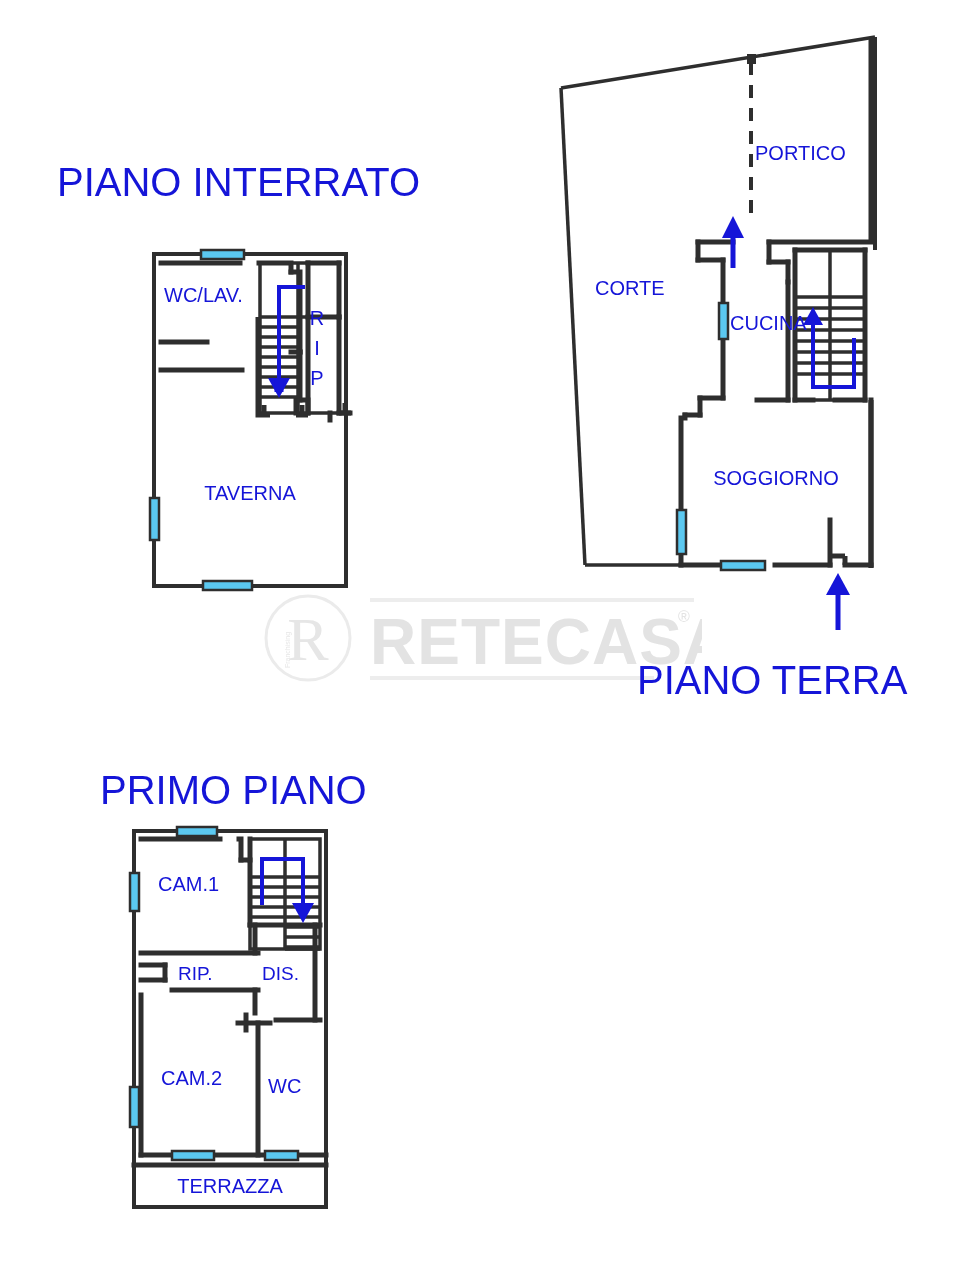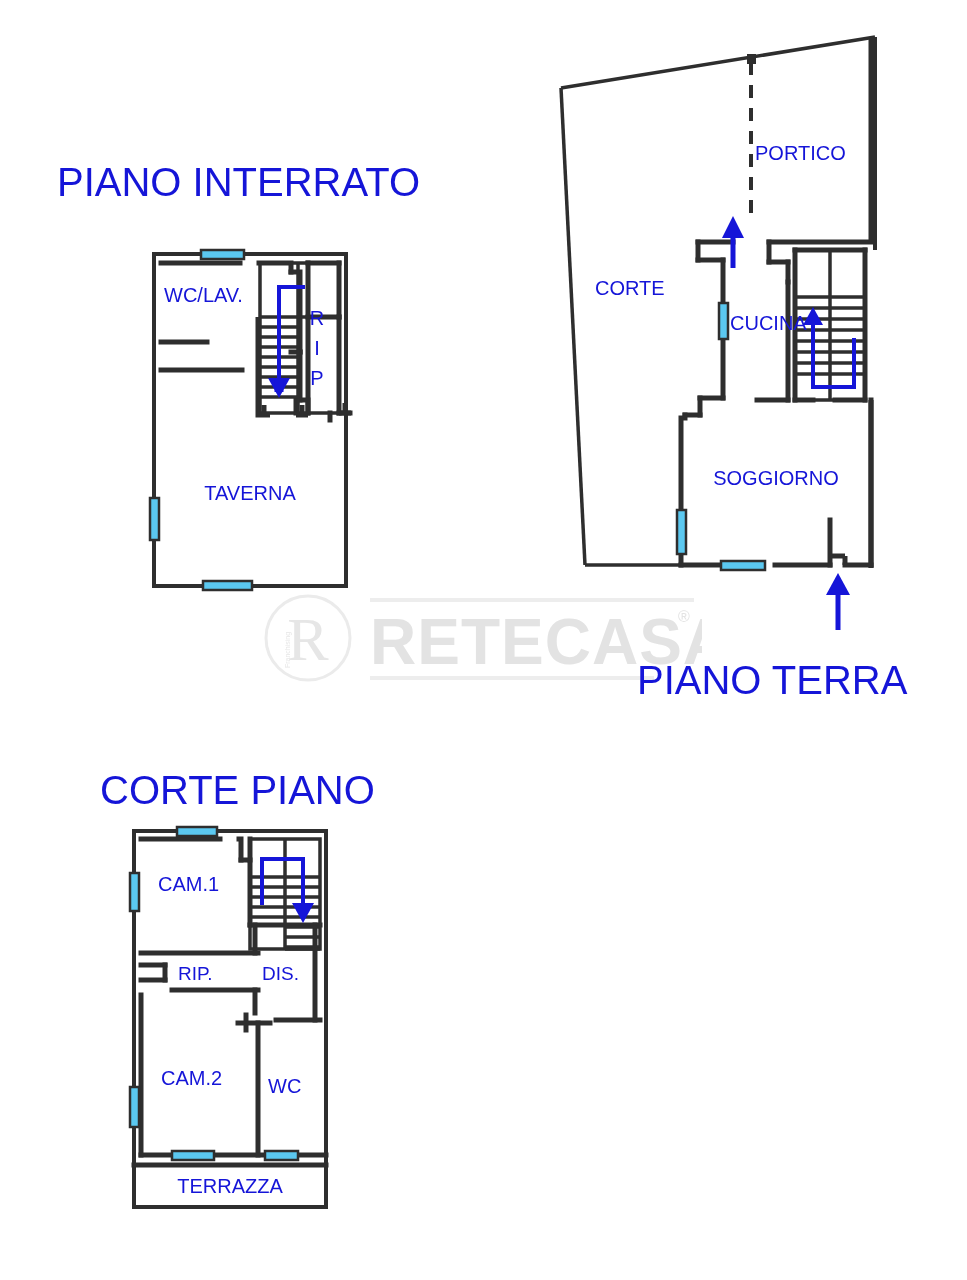--- a/index.html
+++ b/index.html
@@ -80,21 +80,21 @@
       <text x="28" y="58" text-anchor="middle" font-family="'Liberation Sans', sans-serif" font-size="7" fill="#e6e6e6" transform="rotate(-90 28 58)">Franchising</text>
     </g>
     <line x1="108" y1="8" x2="432" y2="8" stroke="#ededed" stroke-width="4"></line>
     <line x1="108" y1="86" x2="392" y2="86" stroke="#ededed" stroke-width="4"></line>
     <text x="108" y="72" font-family="'Liberation Sans', sans-serif" font-size="64" font-weight="bold" fill="#e3e3e3" letter-spacing="1">RETECASA</text>
     <text x="416" y="30" font-family="'Liberation Sans', sans-serif" font-size="16" fill="#e3e3e3">®</text>
   </svg>
 
   <div class="floor-title" id="title-ground">PIANO TERRA</div>
   <div class="floor-title" id="title-basement">PIANO INTERRATO</div>
-  <div class="floor-title" id="title-first">CORTE PIANO</div>
+  <div class="floor-title" id="title-first">PRIMO PIANO</div>
 
   <svg class="plan-svg" id="plan-basement" width="240" height="370" viewBox="0 0 240 370">
     <g fill="none" stroke="#2e2e2e" stroke-width="4" stroke-linecap="square">
 
       <rect x="24" y="24" width="192" height="332"></rect>
     </g>
 
     <g fill="none" stroke="#2e2e2e" stroke-width="5" stroke-linecap="square">
 
       <path d="M31,33 L110,33"></path>

